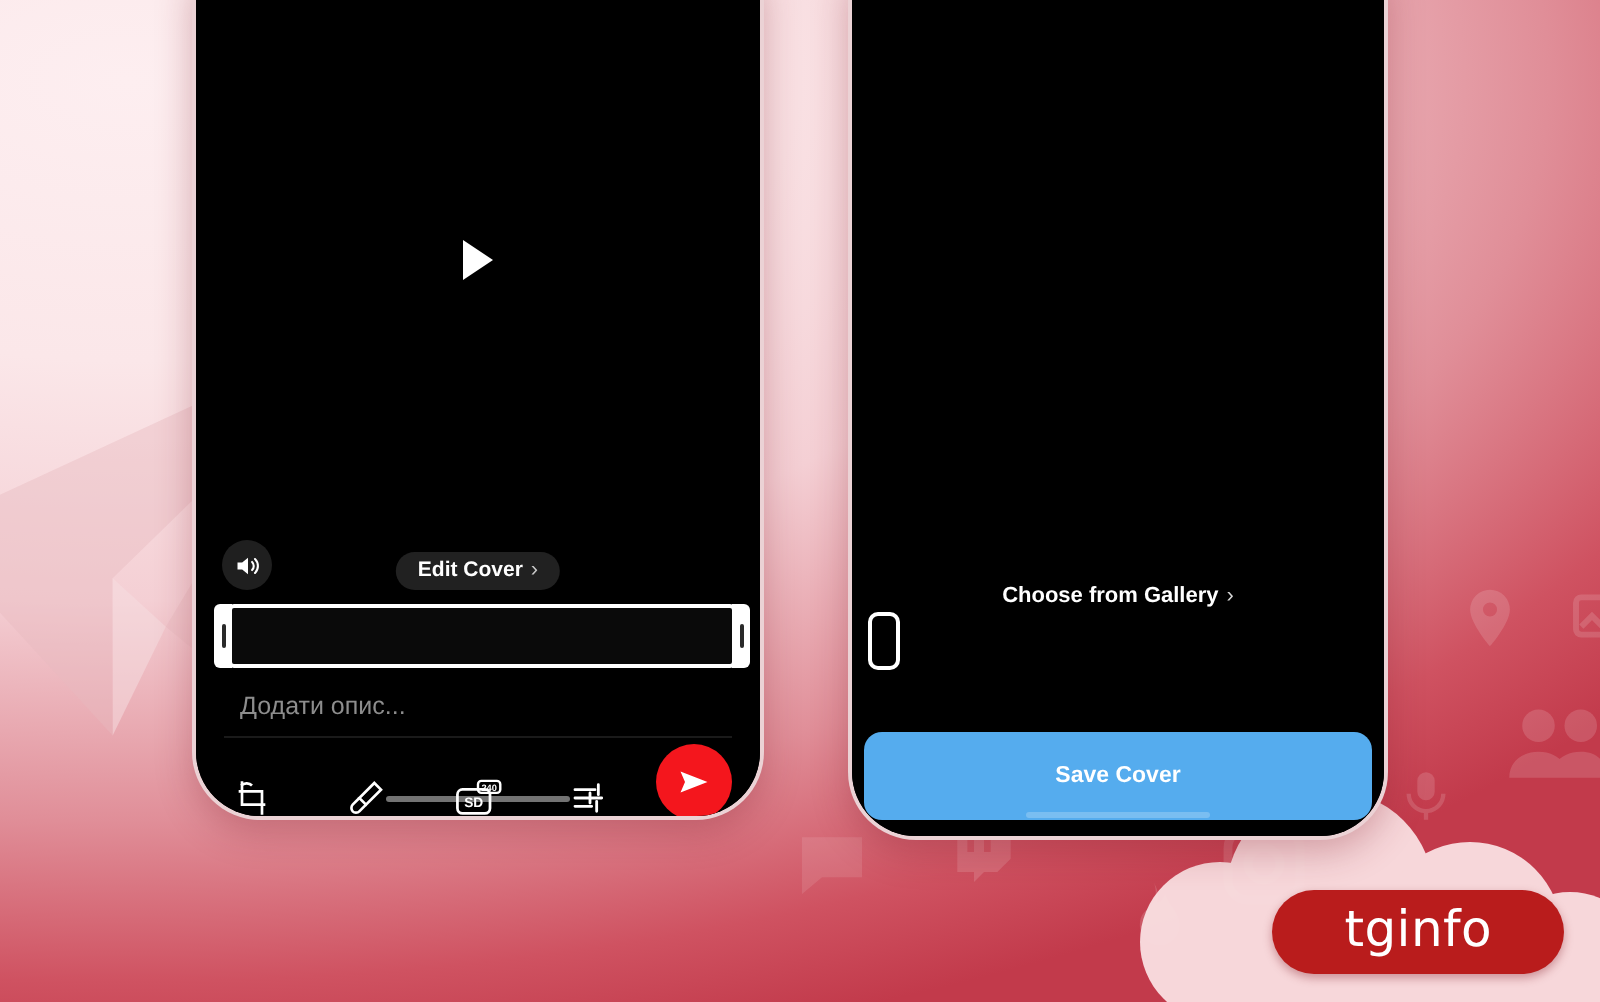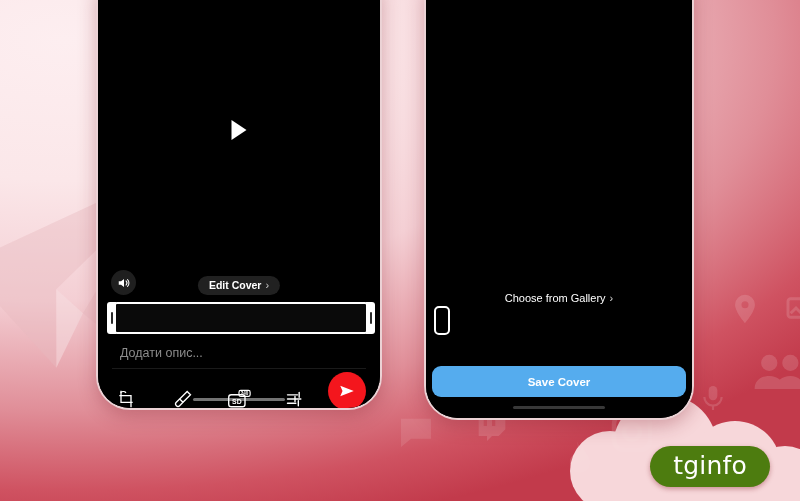--- a/index.html
+++ b/index.html
@@ -24,24 +24,24 @@
   .wm { position:absolute; opacity:.14; }
   .wm svg { display:block; }
 
   
   #cloud {
     position:absolute; right:-10px; bottom:-18px; width:280px; height:140px;
   }
 
   
   #logo {
-    position:absolute; right:30px; bottom:14px;
-    background:#4d7c0f;
+    position:absolute; right:18px; bottom:14px;
+    background:#b91c1c;
     border-radius:22px;
-    padding:7px 23px 9px;
+    padding:7px 36px 9px;
     box-shadow:0 2px 5px rgba(120,10,20,.35);
   }
   #logo span {
     color:#fff; font-size:25px; line-height:1;
     font-family:"DejaVu Sans", sans-serif;
     font-weight:400; letter-spacing:.2px;
   }
 
   
   .phone {
@@ -128,32 +128,32 @@
     position:absolute; bottom:7px; left:50%; transform:translateX(-50%);
     width:92px; height:3px; border-radius:2px;
     background:rgba(255,255,255,.45);
   }
 
   
   #choose-gallery {
     position:absolute; left:50%; top:306px; transform:translateX(-50%);
     display:flex; align-items:center; gap:4px; white-space:nowrap;
   }
-  #choose-gallery .lbl { color:#fff; font-size:11px; font-weight:normal; }
+  #choose-gallery .lbl { color:#fff; font-size:11px; font-weight:bold; }
   #choose-gallery .chev { color:#d6d6d6; font-size:11px; line-height:1; }
 
   #frame-thumb {
     position:absolute; left:8px; top:320px;
     width:16px; height:29px;
     border:2px solid #fff; border-radius:5px;
     background:#000;
   }
   #save-cover-btn {
     position:absolute; left:6px; right:6px; top:380px;
-    height:31px; border-radius:9px;
+    height:44px; border-radius:9px;
     background:#55ACEE;
     display:flex; align-items:center; justify-content:center;
   }
   #save-cover-btn span { color:#fff; font-size:11.5px; font-weight:bold; }
 </style>
 </head>
 <body>
 
 <div id="bg">
 

